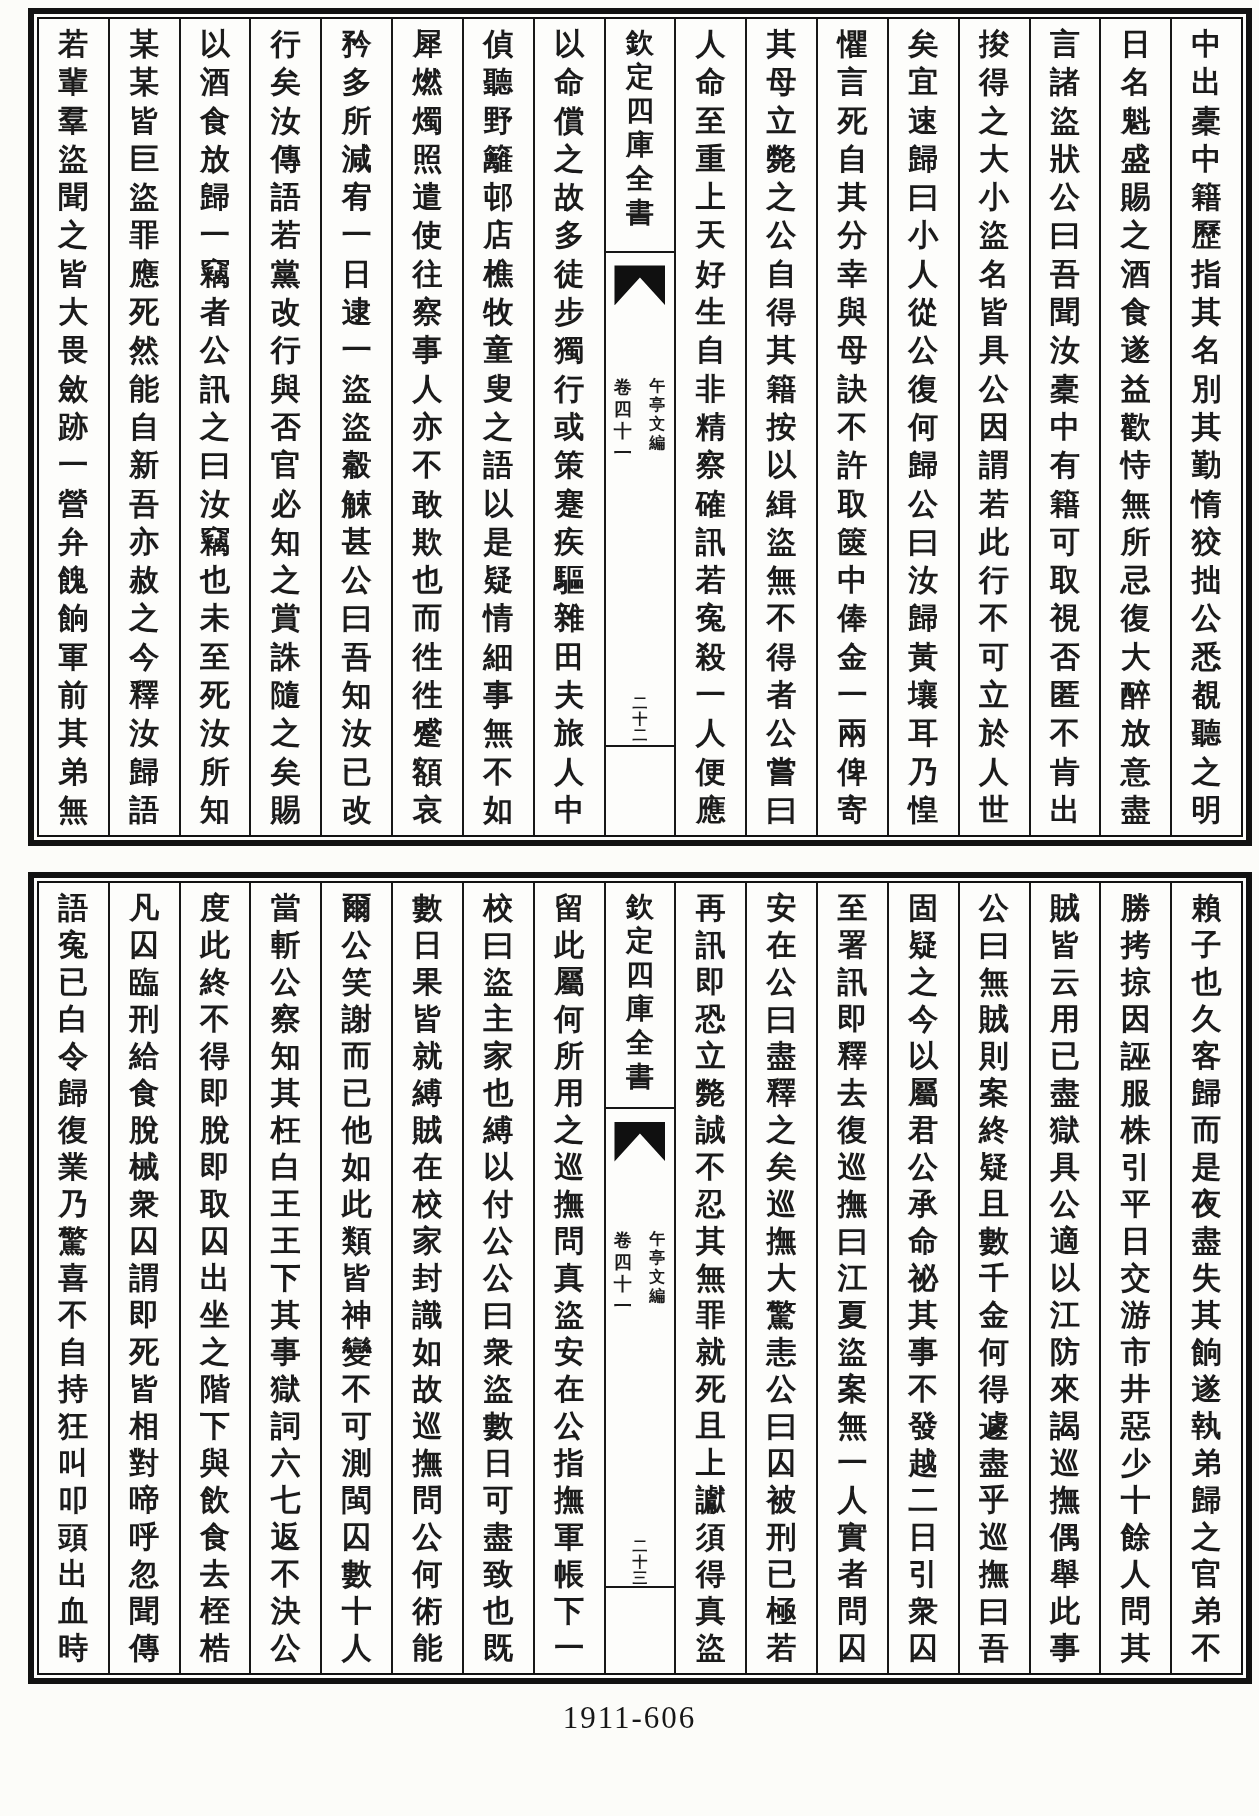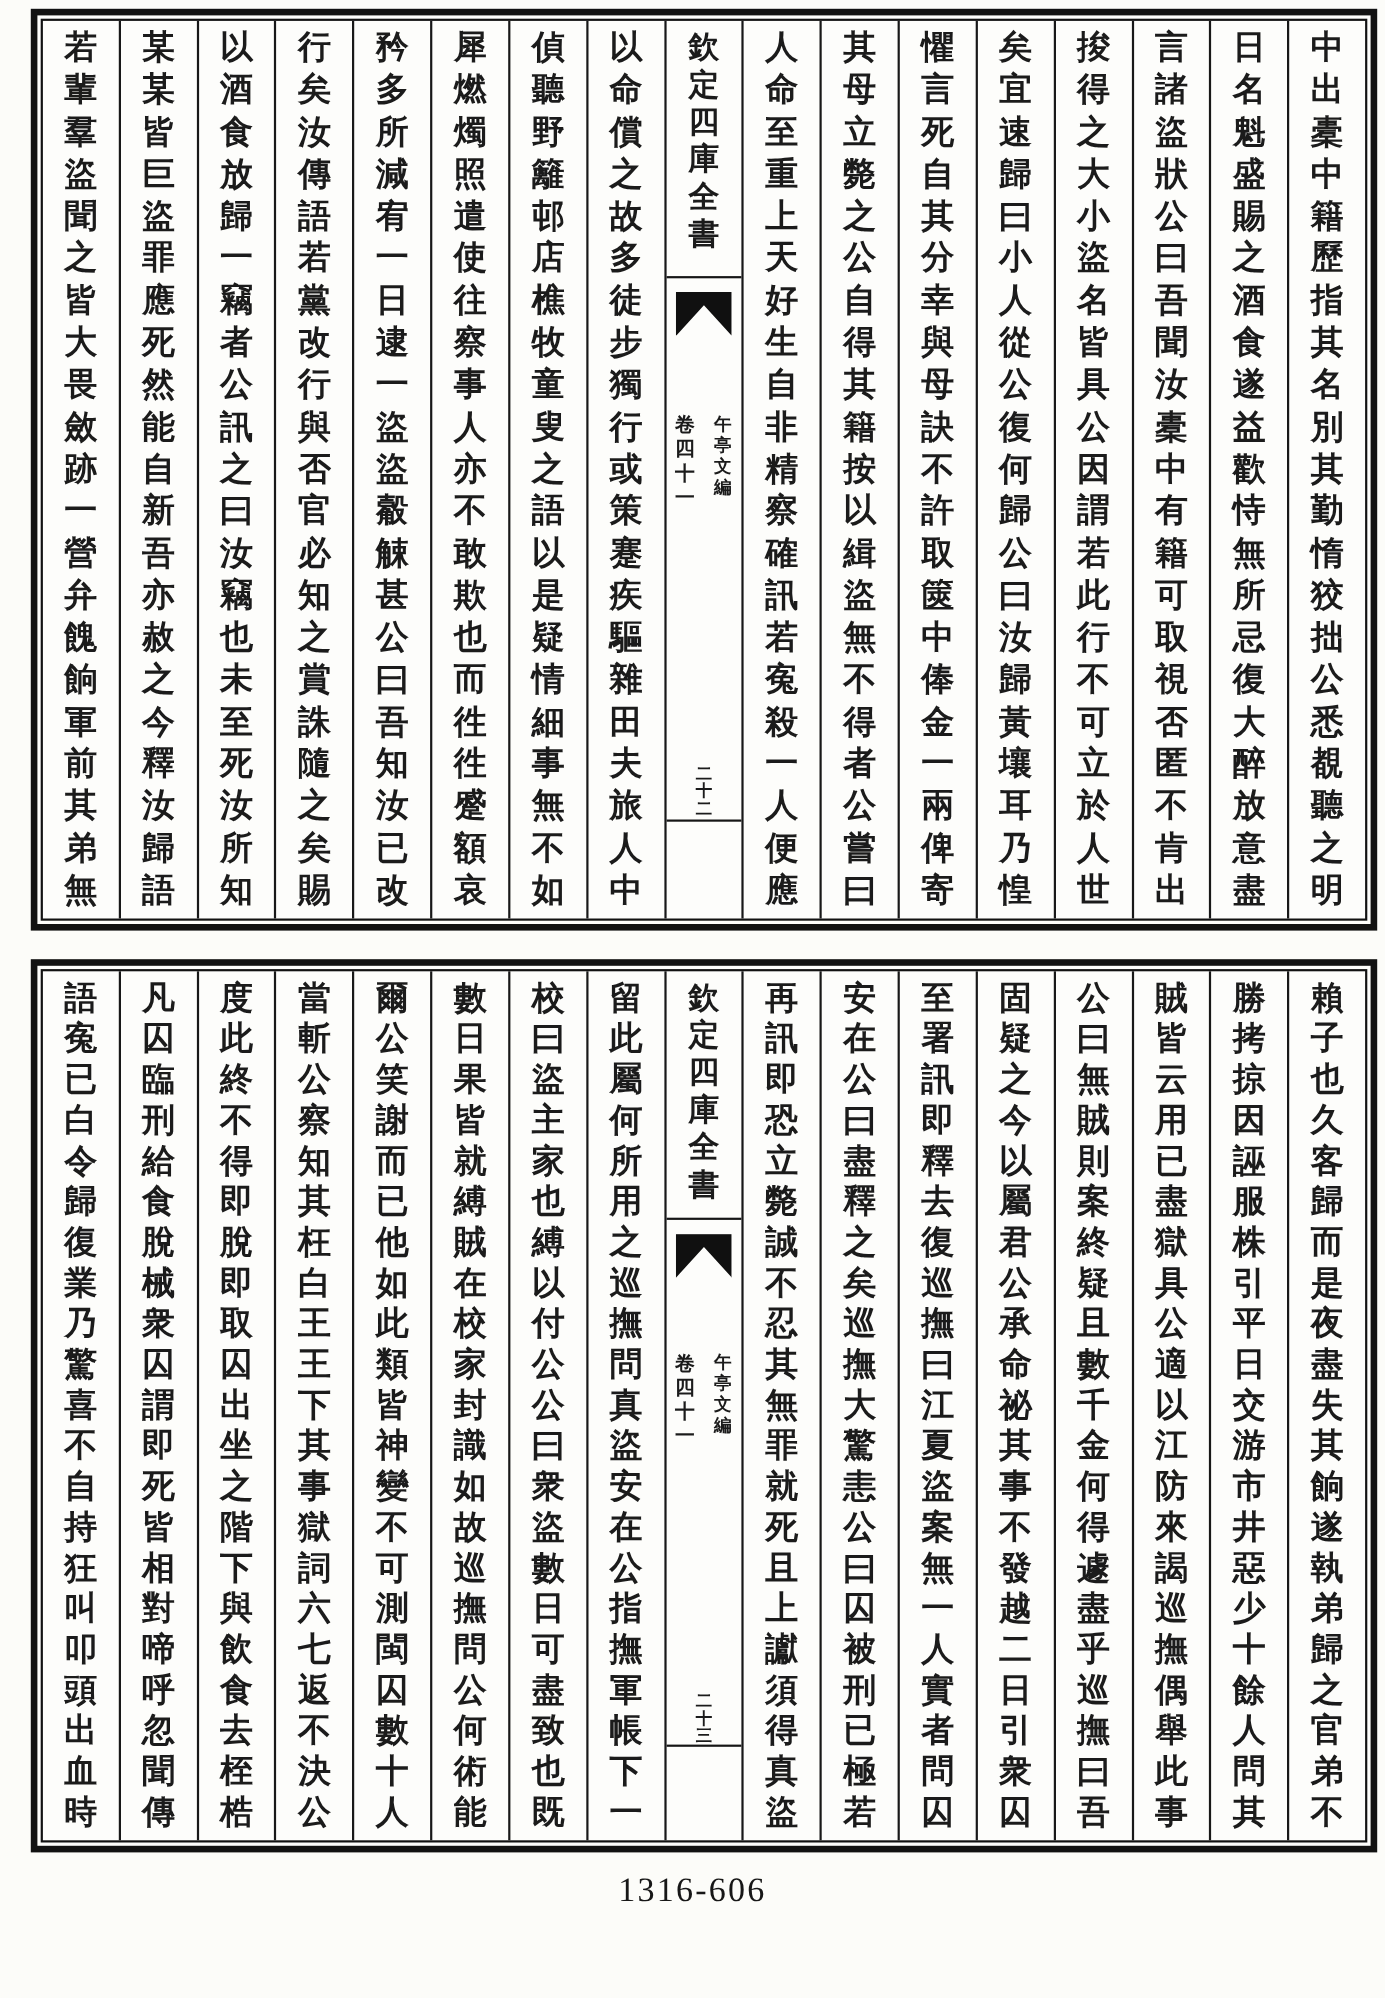--- a/index.html
+++ b/index.html
@@ -942,13 +942,13 @@
           <span class="ch">叩</span>
           <span class="ch">頭</span>
           <span class="ch">出</span>
           <span class="ch">血</span>
           <span class="ch">時</span>
         </div>
       </div>
   </div>
 </div>
 
-<div class="footer-number">1316-606</div>
+<div class="footer-number">1911-606</div>
 
 </body></html>

